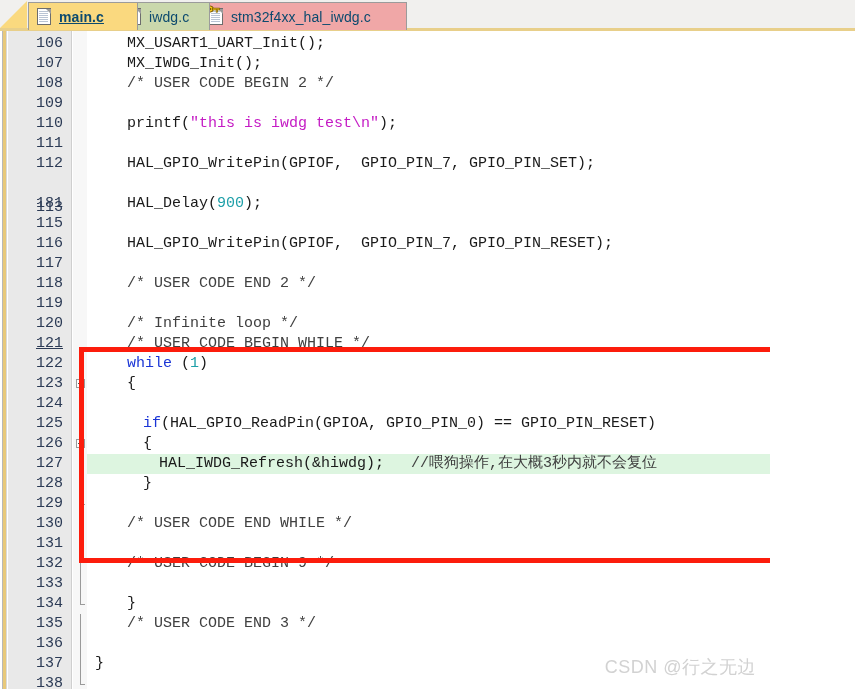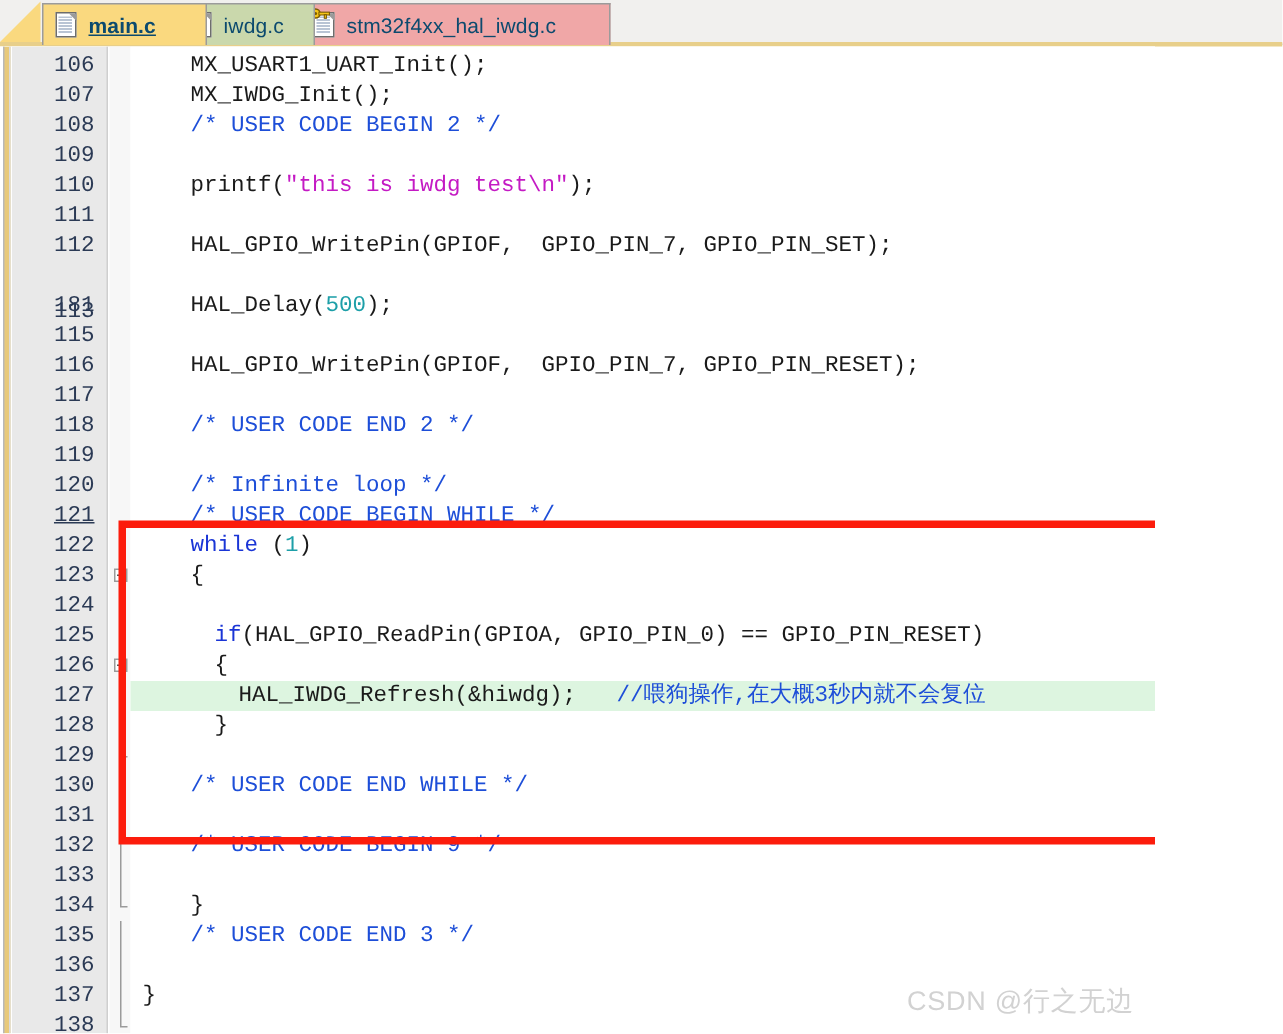--- a/index.html
+++ b/index.html
@@ -169,21 +169,21 @@
     position: absolute;
     left: 0;
     width: 768px;
     height: 20px;
     background: #ddf5e0;
   }
 
   .kw   { color: #1a35d6; }
   .num  { color: #1d9fa8; }
   .str  { color: #c41ac4; }
-  .cmt  { color: #1d4ed8; }
+  .cmt  { color: #404040; }
   .plain{ color: #1a1a1a; }
 
   
   .fold-marker {
     position: absolute;
     left: 3px;
     width: 9px; height: 9px;
     border: 1px solid #9a9a9a;
     background: #ffffff;
   }
@@ -335,21 +335,21 @@
         <div class="fold-line" style="top: 623px; height: 20px;"></div>
         <div class="fold-line" style="top: 643px; height: 10px;"></div>
         <div class="fold-end" style="top: 653px;"></div>
       </div>
     <div class="codearea" id="codearea">
         <div class="code" style="top: 3px; left: 40px;"><span class="plain">MX_USART1_UART_Init();</span></div>
         <div class="code" style="top: 23px; left: 40px;"><span class="plain">MX_IWDG_Init();</span></div>
         <div class="code" style="top: 43px; left: 40px;"><span class="cmt">/* USER CODE BEGIN 2 */</span></div>
         <div class="code" style="top: 83px; left: 40px;"><span class="plain">printf(</span><span class="str">"this is iwdg test\n"</span><span class="plain">);</span></div>
         <div class="code" style="top: 123px; left: 40px;"><span class="plain">HAL_GPIO_WritePin(GPIOF,  GPIO_PIN_7, GPIO_PIN_SET);</span></div>
-        <div class="code" style="top: 163px; left: 40px;"><span class="plain">HAL_Delay(</span><span class="num">500</span><span class="plain">);</span></div>
+        <div class="code" style="top: 163px; left: 40px;"><span class="plain">HAL_Delay(</span><span class="num">900</span><span class="plain">);</span></div>
         <div class="code" style="top: 203px; left: 40px;"><span class="plain">HAL_GPIO_WritePin(GPIOF,  GPIO_PIN_7, GPIO_PIN_RESET);</span></div>
         <div class="code" style="top: 243px; left: 40px;"><span class="cmt">/* USER CODE END 2 */</span></div>
         <div class="code" style="top: 283px; left: 40px;"><span class="cmt">/* Infinite loop */</span></div>
         <div class="code" style="top: 303px; left: 40px;"><span class="cmt">/* USER CODE BEGIN WHILE */</span></div>
         <div class="code" style="top: 323px; left: 40px;"><span class="kw">while</span><span class="plain"> (</span><span class="num">1</span><span class="plain">)</span></div>
         <div class="code" style="top: 343px; left: 40px;"><span class="plain">{</span></div>
         <div class="code" style="top: 383px; left: 56px;"><span class="kw">if</span><span class="plain">(HAL_GPIO_ReadPin(GPIOA, GPIO_PIN_0) == GPIO_PIN_RESET)</span></div>
         <div class="code" style="top: 403px; left: 56px;"><span class="plain">{</span></div>
         <div class="hl-row" style="top: 423px;"></div>
         <div class="code" style="top: 423px; left: 72px;"><span class="plain">HAL_IWDG_Refresh(&amp;hiwdg);   </span><span class="cmt">//喂狗操作,在大概3秒内就不会复位</span></div>

